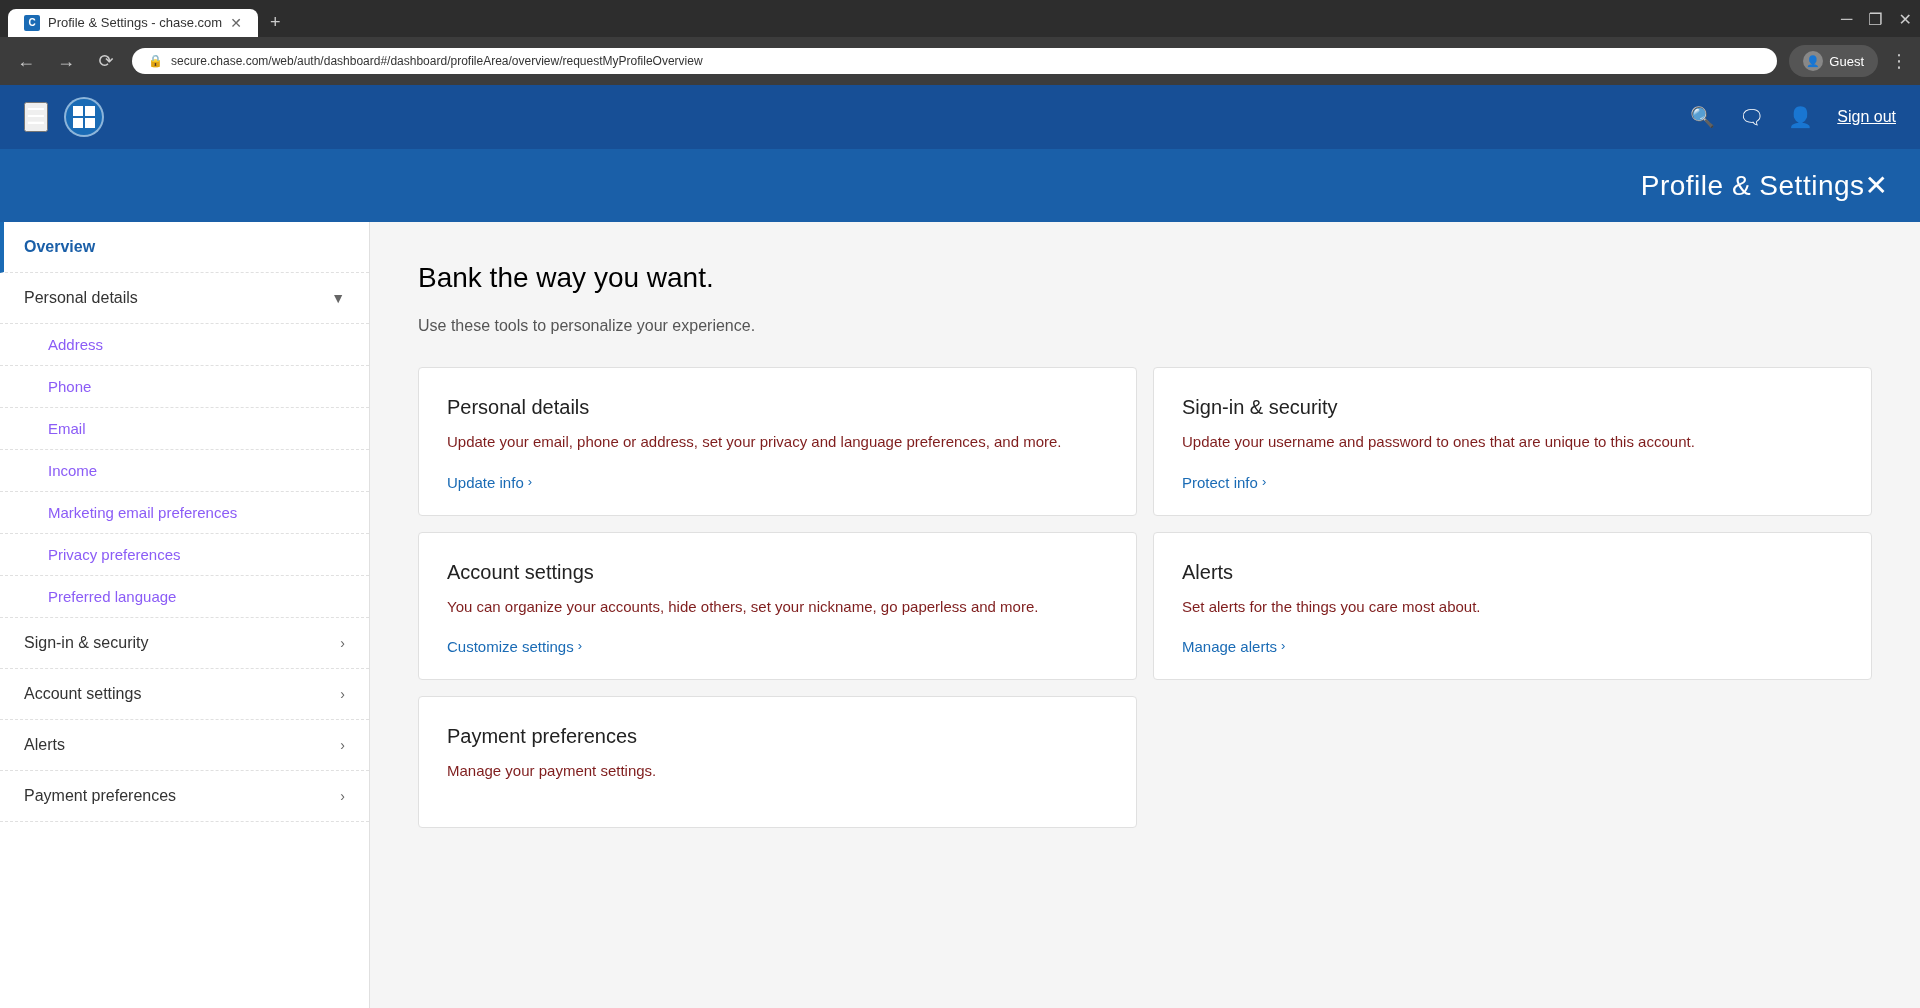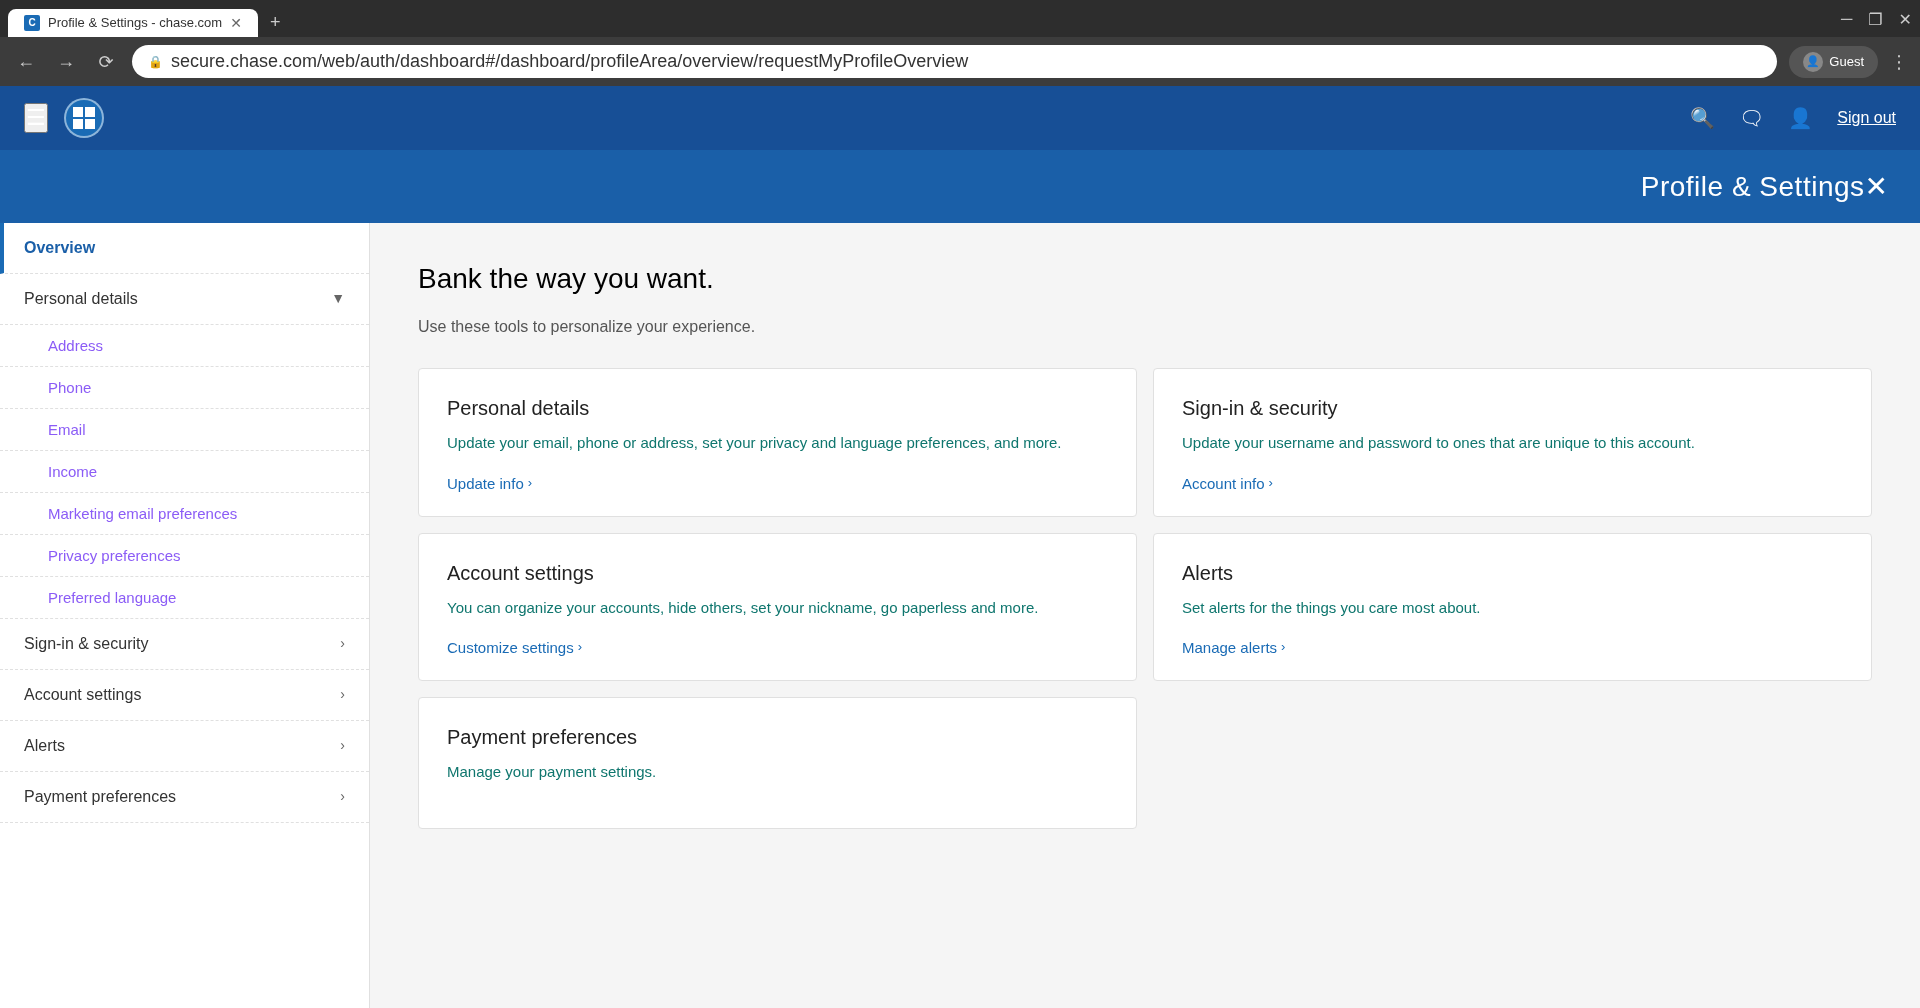--- a/index.html
+++ b/index.html
@@ -90,21 +90,21 @@
       background: #fff;
       border-radius: 20px;
       padding: 6px 16px;
       display: flex;
       align-items: center;
       gap: 8px;
       font-size: 13px;
       color: #333;
     }
     .address-bar .lock-icon { color: #1a6bb5; font-size: 12px; }
-    .address-bar .url-text { color: #333; font-size: 18px; }
+    .address-bar .url-text { color: #333; font-size: 12px; }
     .profile-btn {
       background: #555;
       border: none;
       border-radius: 20px;
       color: #fff;
       padding: 6px 14px;
       display: flex;
       align-items: center;
       gap: 6px;
       font-size: 13px;
@@ -212,21 +212,21 @@
     
     .sidebar {
       width: 370px;
       background: #fff;
       border-right: 1px solid #e0e0e0;
       overflow-y: auto;
       flex-shrink: 0;
     }
     .sidebar-item {
       display: flex;
-      align-items: flex-start;
+      align-items: center;
       justify-content: space-between;
       padding: 16px 24px;
       border-bottom: 1px dashed #e0e0e0;
       cursor: pointer;
       font-size: 16px;
       color: #333;
       position: relative;
     }
     .sidebar-item.active {
       border-left: 4px solid #1a6bb5;
@@ -278,21 +278,21 @@
       padding: 28px 28px 24px;
     }
     .card-title {
       font-size: 20px;
       font-weight: 500;
       color: #222;
       margin-bottom: 12px;
     }
     .card-description {
       font-size: 15px;
-      color: #0f766e;
+      color: #7f1d1d;
       line-height: 1.5;
       margin-bottom: 20px;
     }
     .card-link {
       color: #1a6bb5;
       font-size: 15px;
       text-decoration: none;
       display: flex;
       align-items: flex-start;
       gap: 4px;
@@ -422,21 +422,21 @@
           <a class="card-link">
             <span>Update info</span>
             <span class="link-chevron">›</span>
           </a>
         </div>
 
         <div class="card">
           <div class="card-title">Sign-in &amp; security</div>
           <div class="card-description">Update your username and password to ones that are unique to this account.</div>
           <a class="card-link">
-            <span>Account info</span>
+            <span>Protect info</span>
             <span class="link-chevron">›</span>
           </a>
         </div>
 
         <div class="card">
           <div class="card-title">Account settings</div>
           <div class="card-description">You can organize your accounts, hide others, set your nickname, go paperless and more.</div>
           <a class="card-link">
             <span>Customize settings</span>
             <span class="link-chevron">›</span>

